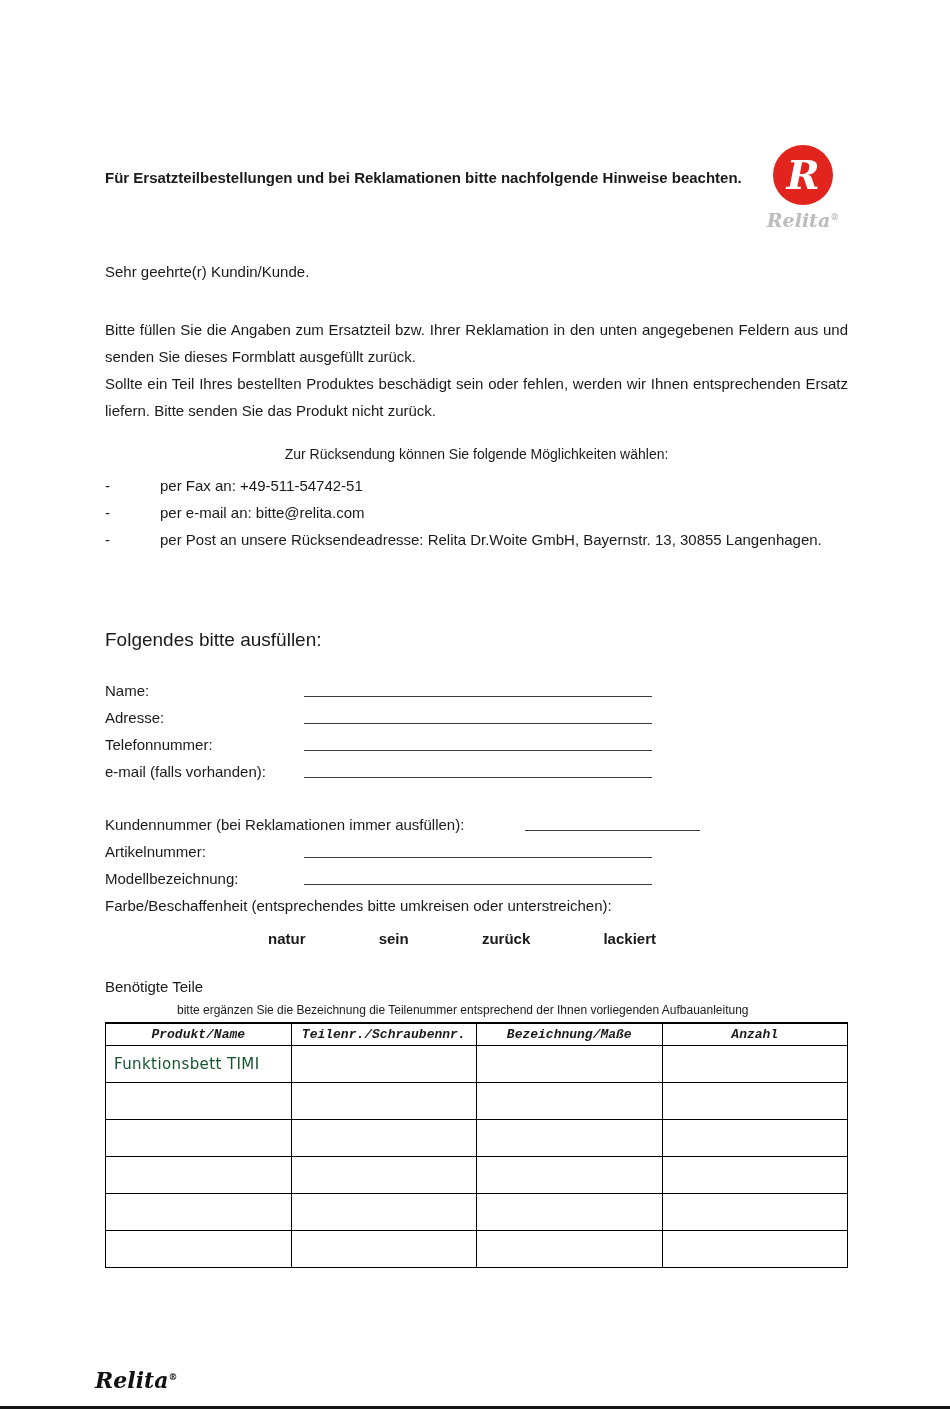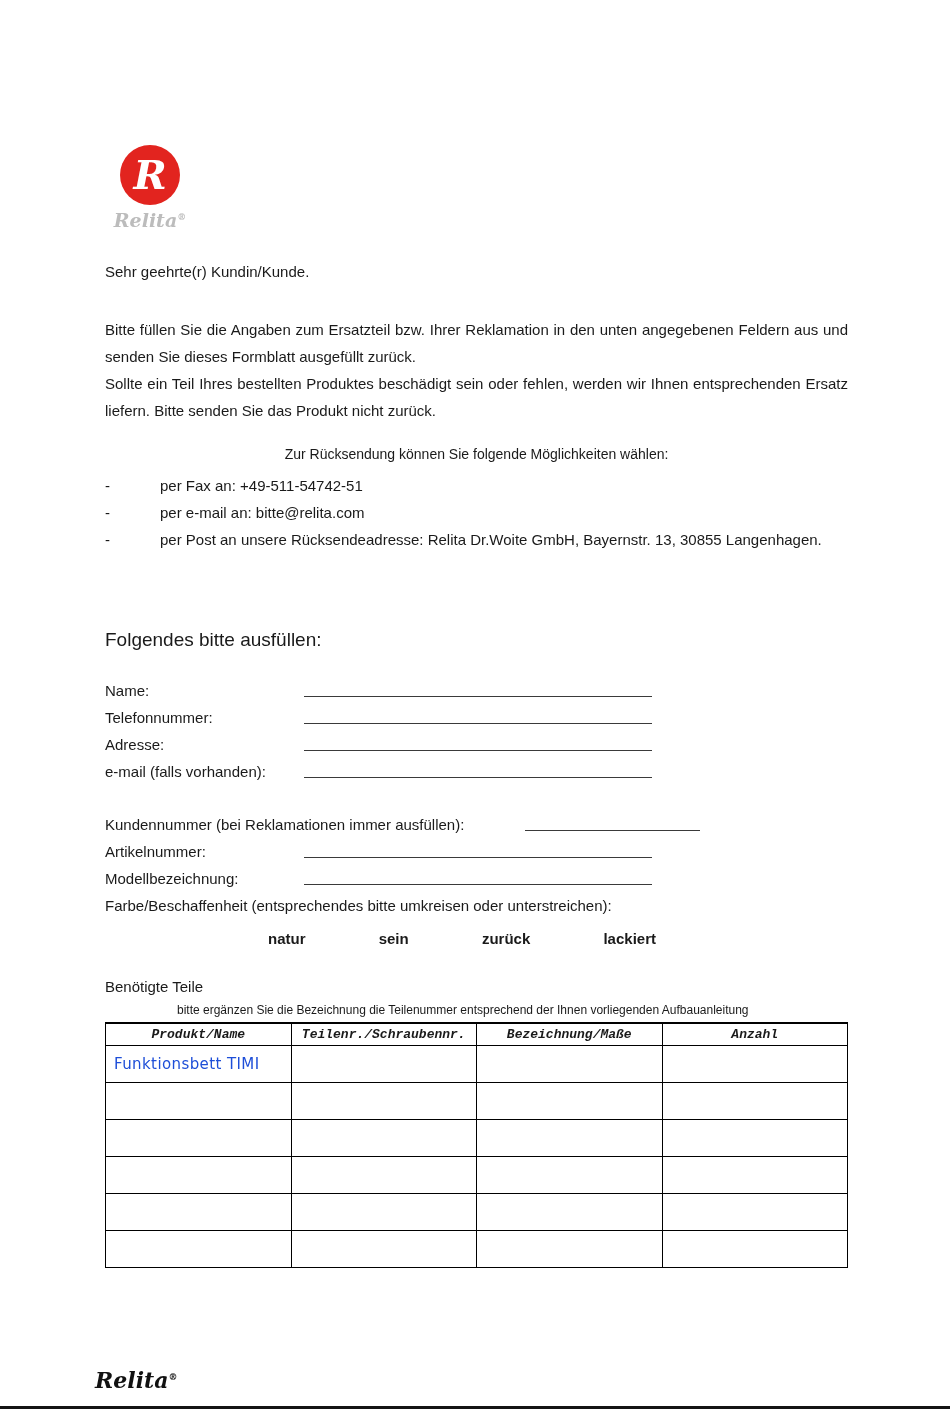--- a/index.html
+++ b/index.html
@@ -122,21 +122,21 @@
     border: 1px solid #000;
     height: 37px;
     font-size: 15px;
     padding: 2px 8px;
     vertical-align: middle;
   }
   td.product-cell {
     font-family: "DejaVu Sans", sans-serif;
     font-size: 17px;
     letter-spacing: 0.4px;
-    color: #1d4ed8;
+    color: #14532d;
   }
   
   .footer-logo {
     position: absolute;
     left: 95px;
     bottom: 16px;
     font-family: "DejaVu Serif", serif;
     font-style: italic;
     font-weight: bold;
     font-size: 22px;
@@ -150,20 +150,21 @@
     background: #141414;
   }
 </style>
 </head>
 <body>
 
 <div class="page">
   <div class="content">
 
     <div class="header-row">
+      <div class="heading">Für Ersatzteilbestellungen und bei Reklamationen bitte nachfolgende Hinweise beachten.</div>
       <div class="logo-block">
         <div class="logo-circle">R</div>
         <div class="logo-script">
           <span>Relita</span><sup>®</sup>
         </div>
       </div>
     </div>
 
     <div class="salutation">Sehr geehrte(r) Kundin/Kunde.</div>
 
@@ -187,25 +188,25 @@
     </div>
 
     <div class="fill-intro">Folgendes bitte ausfüllen:</div>
 
     <div class="fields-block">
       <div class="field-row">
         <span class="field-label">Name:</span>
         <span class="field-line"></span>
       </div>
       <div class="field-row">
+        <span class="field-label">Adresse:</span>
+        <span class="field-line"></span>
+      </div>
+      <div class="field-row">
         <span class="field-label">Telefonnummer:</span>
-        <span class="field-line"></span>
-      </div>
-      <div class="field-row">
-        <span class="field-label">Adresse:</span>
         <span class="field-line"></span>
       </div>
       <div class="field-row">
         <span class="field-label">e-mail (falls vorhanden):</span>
         <span class="field-line"></span>
       </div>
     </div>
 
     <div class="fields-block">
       <div class="field-row customer-row">

